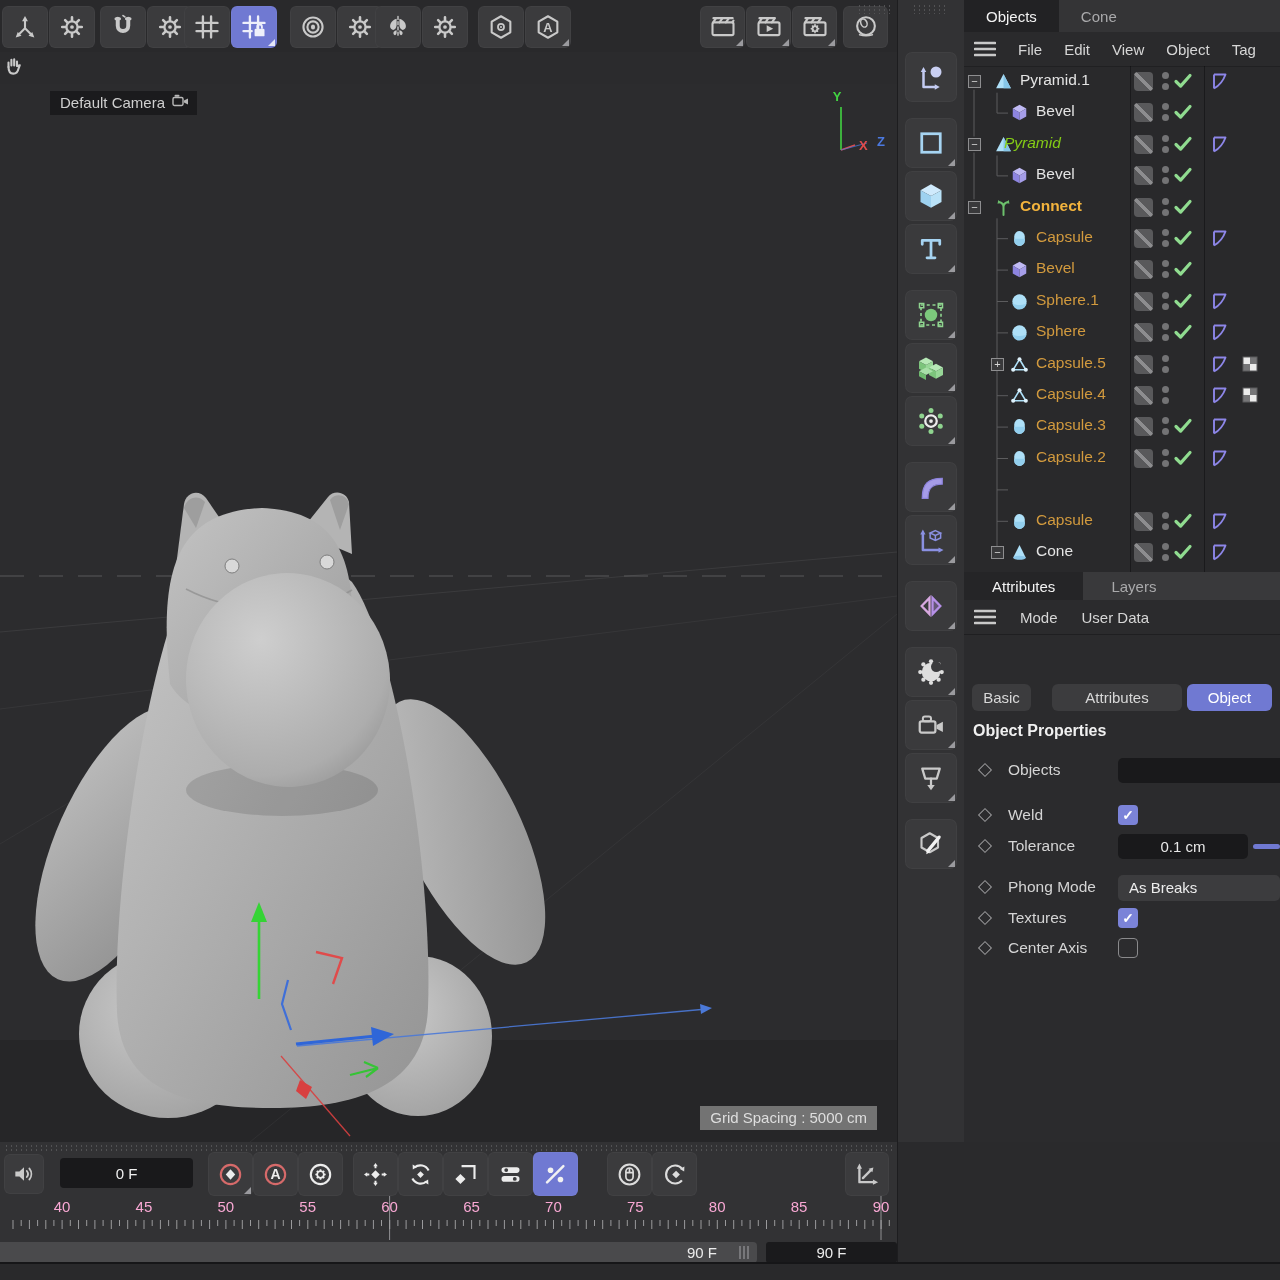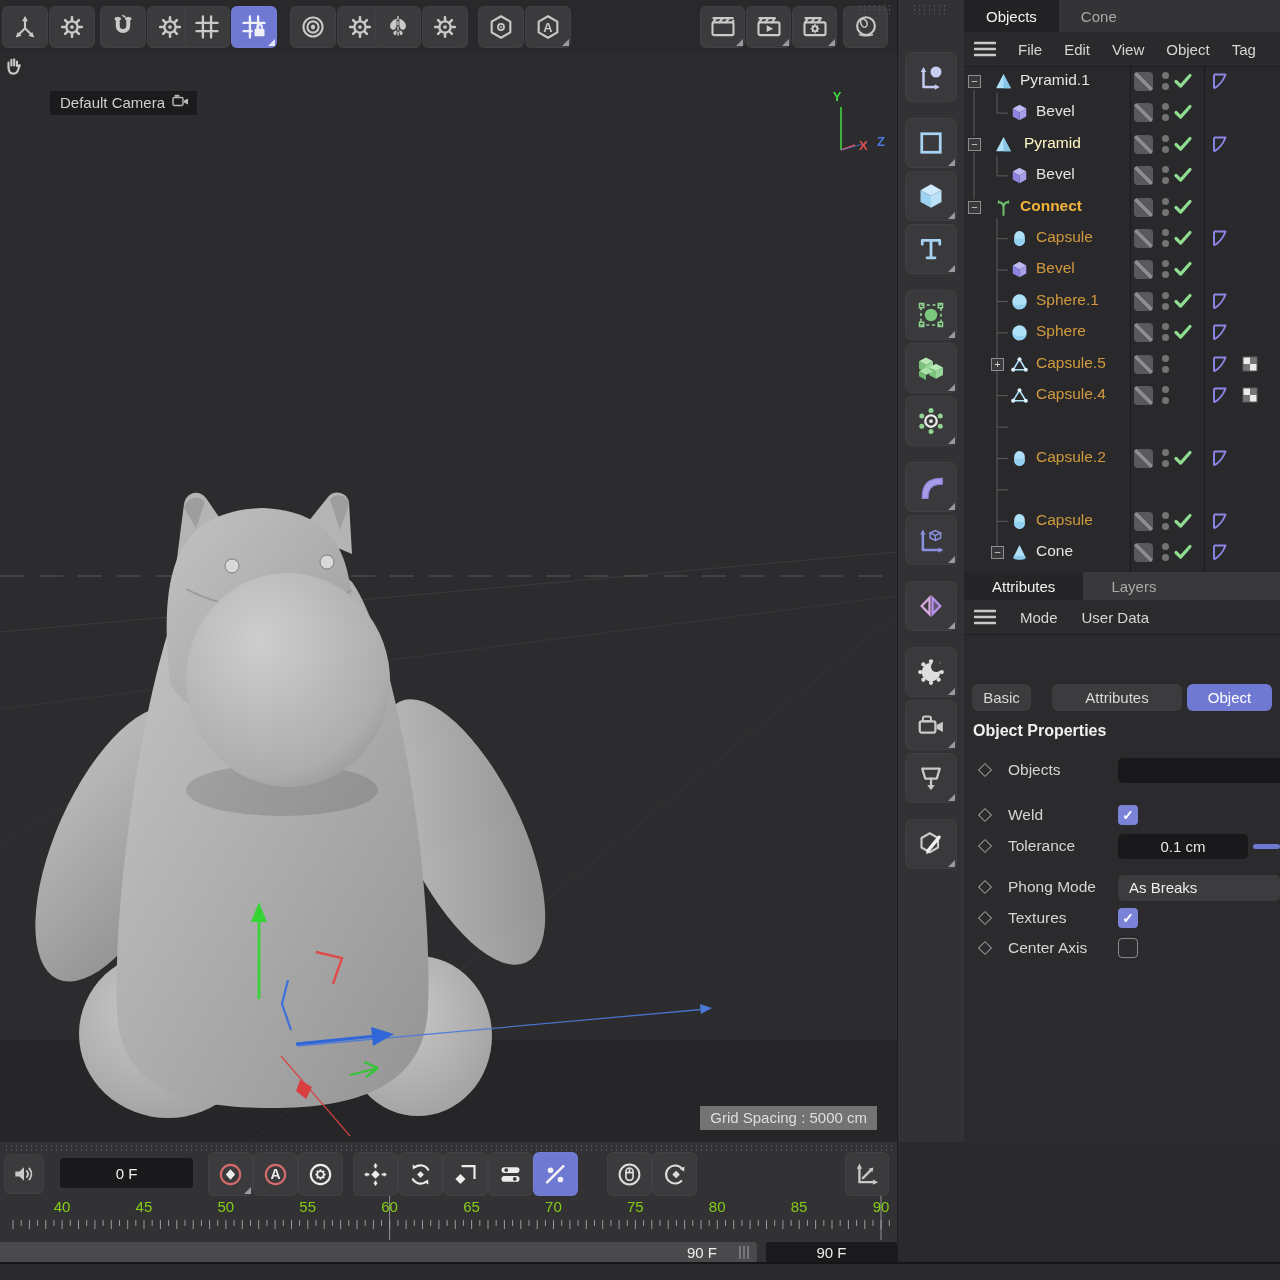--- a/index.html
+++ b/index.html
@@ -61,21 +61,21 @@
           color:#fff;font-size:14px;line-height:20px;text-align:center;font-weight:bold;}
   .pcheck.off{background:#2c2c2e;border:1.5px solid #8a8a8c;box-sizing:border-box;}
   .pfield{color:#e8e8e8;font-size:15px;text-align:center;line-height:25px;}
   .pdrop{position:absolute;left:154px;top:0;height:26px;width:162px;background:#3c3c3e;border-radius:5px;
          color:#ececec;font-size:15px;line-height:26px;padding-left:11px;box-sizing:border-box;}
   
   #timeline{left:0;top:1142px;width:897px;height:120px;background:#323234;}
   .dots{background-image:radial-gradient(circle,#525254 1px,transparent 1.1px);background-size:5px 4px;}
   #framefield{left:60px;top:16px;width:133px;height:30px;background:#19191b;border-radius:4px;
               color:#f0f0f0;font-size:15px;display:flex;align-items:center;justify-content:center;}
-  .rulnum{position:absolute;top:0;font-size:15px;color:#84cc16;transform:translateX(-50%);}
+  .rulnum{position:absolute;top:0;font-size:15px;color:#f9a8d4;transform:translateX(-50%);}
   #zoomtrack{left:0;top:100px;width:757px;height:21px;background:#4a4a4c;border-radius:0 4px 4px 0;}
   #zoomtrack .zl{position:absolute;right:40px;top:1px;font-size:15px;color:#ececec;line-height:20px;}
   #zoomtrack .grip{position:absolute;right:8px;top:4px;width:10px;height:13px;
       background:linear-gradient(90deg,#77777a 2px,transparent 2px);background-size:4px 100%;}
   #endfield{left:766px;top:100px;width:131px;height:21px;background:#1a1a1c;border-radius:3px;
             color:#ececec;font-size:15px;display:flex;align-items:center;justify-content:center;}
   #bottomright{left:897px;top:1142px;width:383px;height:120px;background:#2a2a2c;border-left:1px solid #1d1d1f;}
   #bottombar{left:0;top:1262px;width:1280px;height:18px;background:#29292b;border-top:2px solid #161618;}
   .menuitem{cursor:default;}
 </style>
@@ -551,21 +551,21 @@
             </svg></div>
         </div>
         <div class="trow" style="top: 62.8px;">
           <div class="expander" style="left: 4px;">−</div>
           <div style="position: absolute; left: 30px; top: 6px; display: flex;">
             <svg width="19" height="19" viewBox="0 0 18 18">
               <polygon points="9,1.8 16,15.4 2,15.4" fill="#aee0f8"></polygon>
               <polygon points="9,1.8 16,15.4 9,15.4" fill="#87c6e8"></polygon>
             </svg>
           </div>
-          <div class="lbl" style="left: 60px; color: #fef9c3;">Pyramid</div>
+          <div class="lbl" style="left: 40px; color: #84cc16; font-style: italic;">Pyramid</div>
           <div class="slashbox"></div>
           <div class="vdot" style="top: 6px;"></div>
           <div class="vdot" style="top: 17px;"></div>
           <div style="position: absolute; left: 209px; top: 6px;"><svg width="20" height="18" viewBox="0 0 20 18" fill="none">
               <path d="M3 9.5l4.6 4.6L17 3.5" stroke="#90dc90" stroke-width="3.2" stroke-linecap="round" stroke-linejoin="round"></path>
             </svg></div>
           <div style="position: absolute; left: 245px; top: 5px;"><svg width="21" height="21" viewBox="0 0 21 21" fill="none">
               <path d="M5 3.5V17.5M5 3.5H16.5C14 10.5 9.5 15 5 17.5" stroke="#8d86e8" stroke-width="1.9" stroke-linejoin="round"></path>
             </svg></div>
         </div>
@@ -712,20 +712,38 @@
           <div class="vdot" style="top: 17px;"></div>
           <div style="position: absolute; left: 245px; top: 5px;"><svg width="21" height="21" viewBox="0 0 21 21" fill="none">
               <path d="M5 3.5V17.5M5 3.5H16.5C14 10.5 9.5 15 5 17.5" stroke="#8d86e8" stroke-width="1.9" stroke-linejoin="round"></path>
             </svg></div>
           <div style="position: absolute; left: 277px; top: 6px;"><svg width="18" height="18" viewBox="0 0 18 18">
               <rect x="1.5" y="1.5" width="15" height="15" fill="#5c5c5e"></rect>
               <rect x="2.5" y="2.5" width="6.5" height="6.5" fill="#ececec"></rect>
               <rect x="9" y="9" width="6.5" height="6.5" fill="#ececec"></rect>
               <rect x="9" y="2.5" width="6.5" height="6.5" fill="#767678"></rect>
               <rect x="2.5" y="9" width="6.5" height="6.5" fill="#767678"></rect>
+            </svg></div>
+        </div>
+        <div class="trow" style="top: 345.4px;">
+          <div style="position: absolute; left: 46px; top: 6px; display: flex;">
+            <svg width="19" height="19" viewBox="0 0 18 18">
+              <path d="M4 7a5 5 0 0 1 10 0v4a5 5 0 0 1-10 0Z" fill="#aee0f8"></path>
+              <path d="M4 9.2h10v1.8a5 5 0 0 1-10 0Z" fill="#93cfee"></path>
+            </svg>
+          </div>
+          <div class="lbl" style="left: 72px; color: rgb(210, 154, 62);">Capsule.3</div>
+          <div class="slashbox"></div>
+          <div class="vdot" style="top: 6px;"></div>
+          <div class="vdot" style="top: 17px;"></div>
+          <div style="position: absolute; left: 209px; top: 6px;"><svg width="20" height="18" viewBox="0 0 20 18" fill="none">
+              <path d="M3 9.5l4.6 4.6L17 3.5" stroke="#90dc90" stroke-width="3.2" stroke-linecap="round" stroke-linejoin="round"></path>
+            </svg></div>
+          <div style="position: absolute; left: 245px; top: 5px;"><svg width="21" height="21" viewBox="0 0 21 21" fill="none">
+              <path d="M5 3.5V17.5M5 3.5H16.5C14 10.5 9.5 15 5 17.5" stroke="#8d86e8" stroke-width="1.9" stroke-linejoin="round"></path>
             </svg></div>
         </div>
         <div class="trow" style="top: 376.8px;">
           <div style="position: absolute; left: 46px; top: 6px; display: flex;">
             <svg width="19" height="19" viewBox="0 0 18 18">
               <path d="M4 7a5 5 0 0 1 10 0v4a5 5 0 0 1-10 0Z" fill="#aee0f8"></path>
               <path d="M4 9.2h10v1.8a5 5 0 0 1-10 0Z" fill="#93cfee"></path>
             </svg>
           </div>
           <div class="lbl" style="left: 72px; color: rgb(210, 154, 62);">Capsule.2</div>

